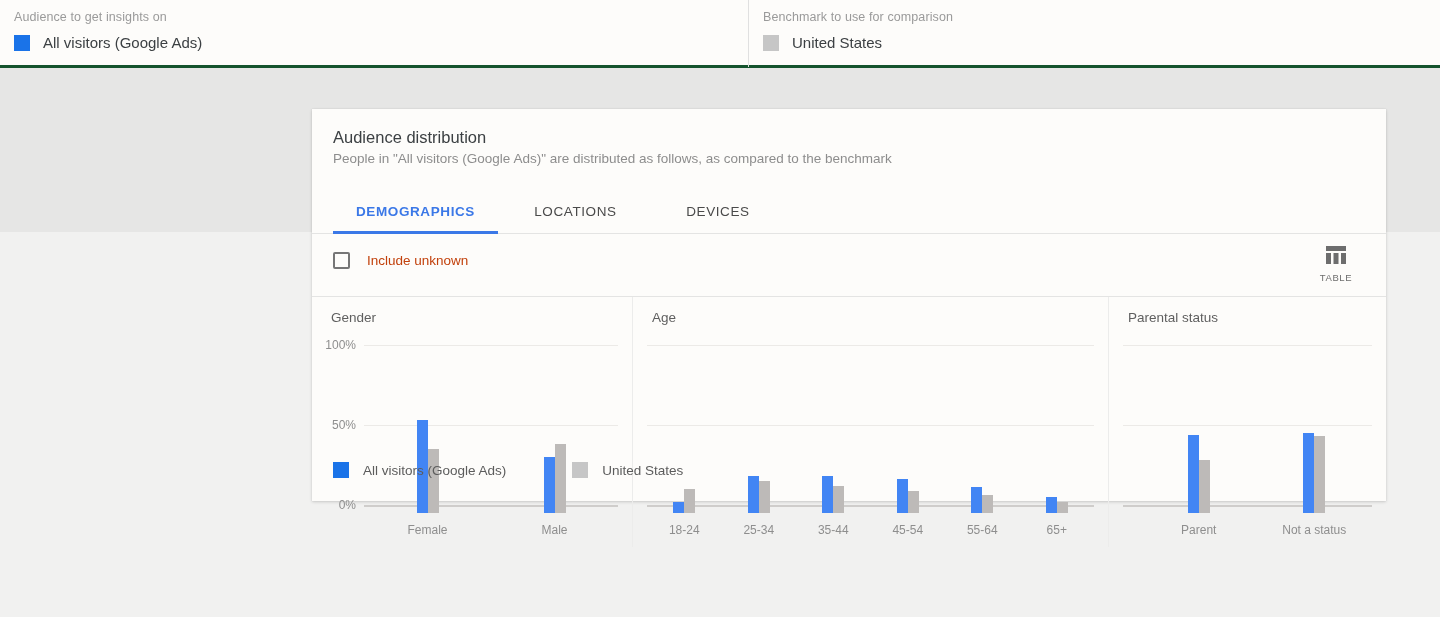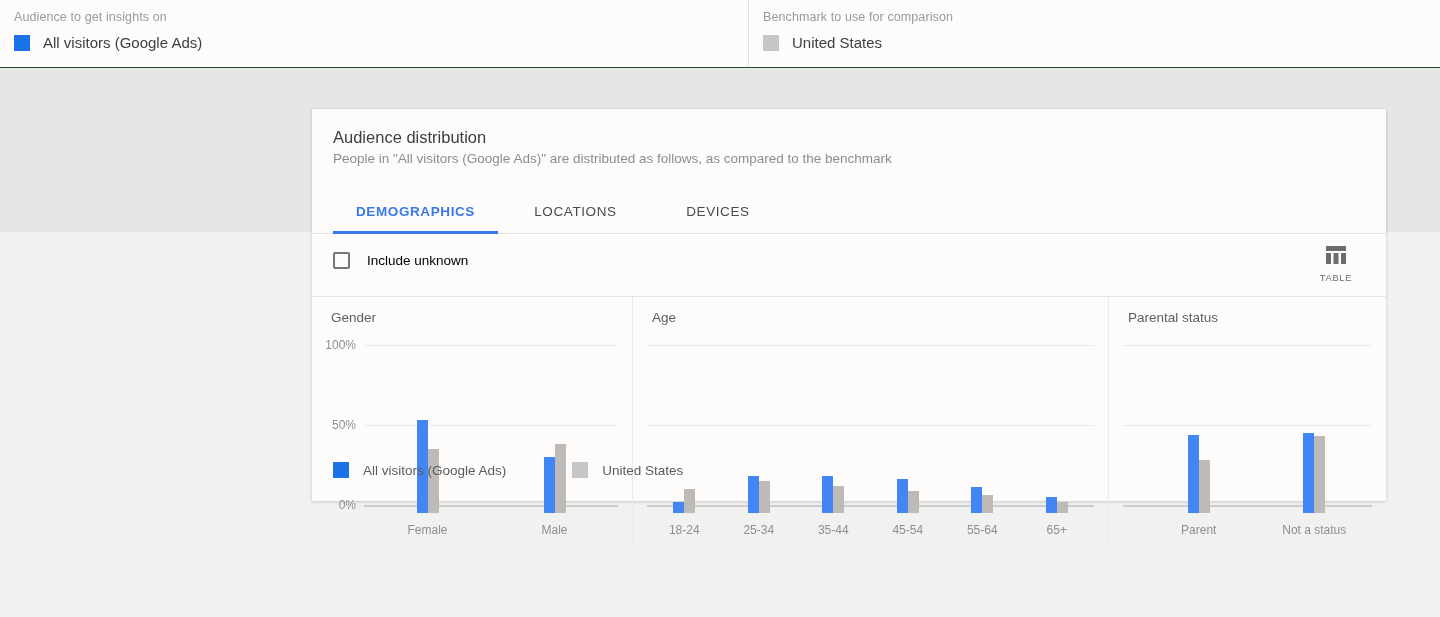--- a/index.html
+++ b/index.html
@@ -17,21 +17,21 @@
   }
 
   
   #top-bar {
     position: absolute;
     left: 0; top: 0;
     width: 1440px;
     height: 68px;
     background: #fdfcfa;
     box-sizing: border-box;
-    border-bottom: 1px solid #14532d;
+    border-bottom: 3px solid #14532d;
   }
   .selector {
     position: absolute;
     top: 0;
     height: 67px;
     box-sizing: border-box;
     padding: 9px 0 0 14px;
   }
   #selector-audience { left: 0; width: 748px; }
   #selector-benchmark {
@@ -147,21 +147,21 @@
   }
   #include-unknown-checkbox {
     width: 17px; height: 17px;
     border: 2px solid #767676;
     border-radius: 2px;
     box-sizing: border-box;
     background: transparent;
   }
   #include-unknown-label {
     font-size: 13.5px;
-    color: #000000;
+    color: #c2410c;
     margin-left: 17px;
   }
   #table-view-button {
     position: absolute;
     right: 22px; top: 11px;
     width: 56px;
     text-align: center;
     cursor: pointer;
   }
   #table-icon-glyph { display: block; margin: 0 auto; }

